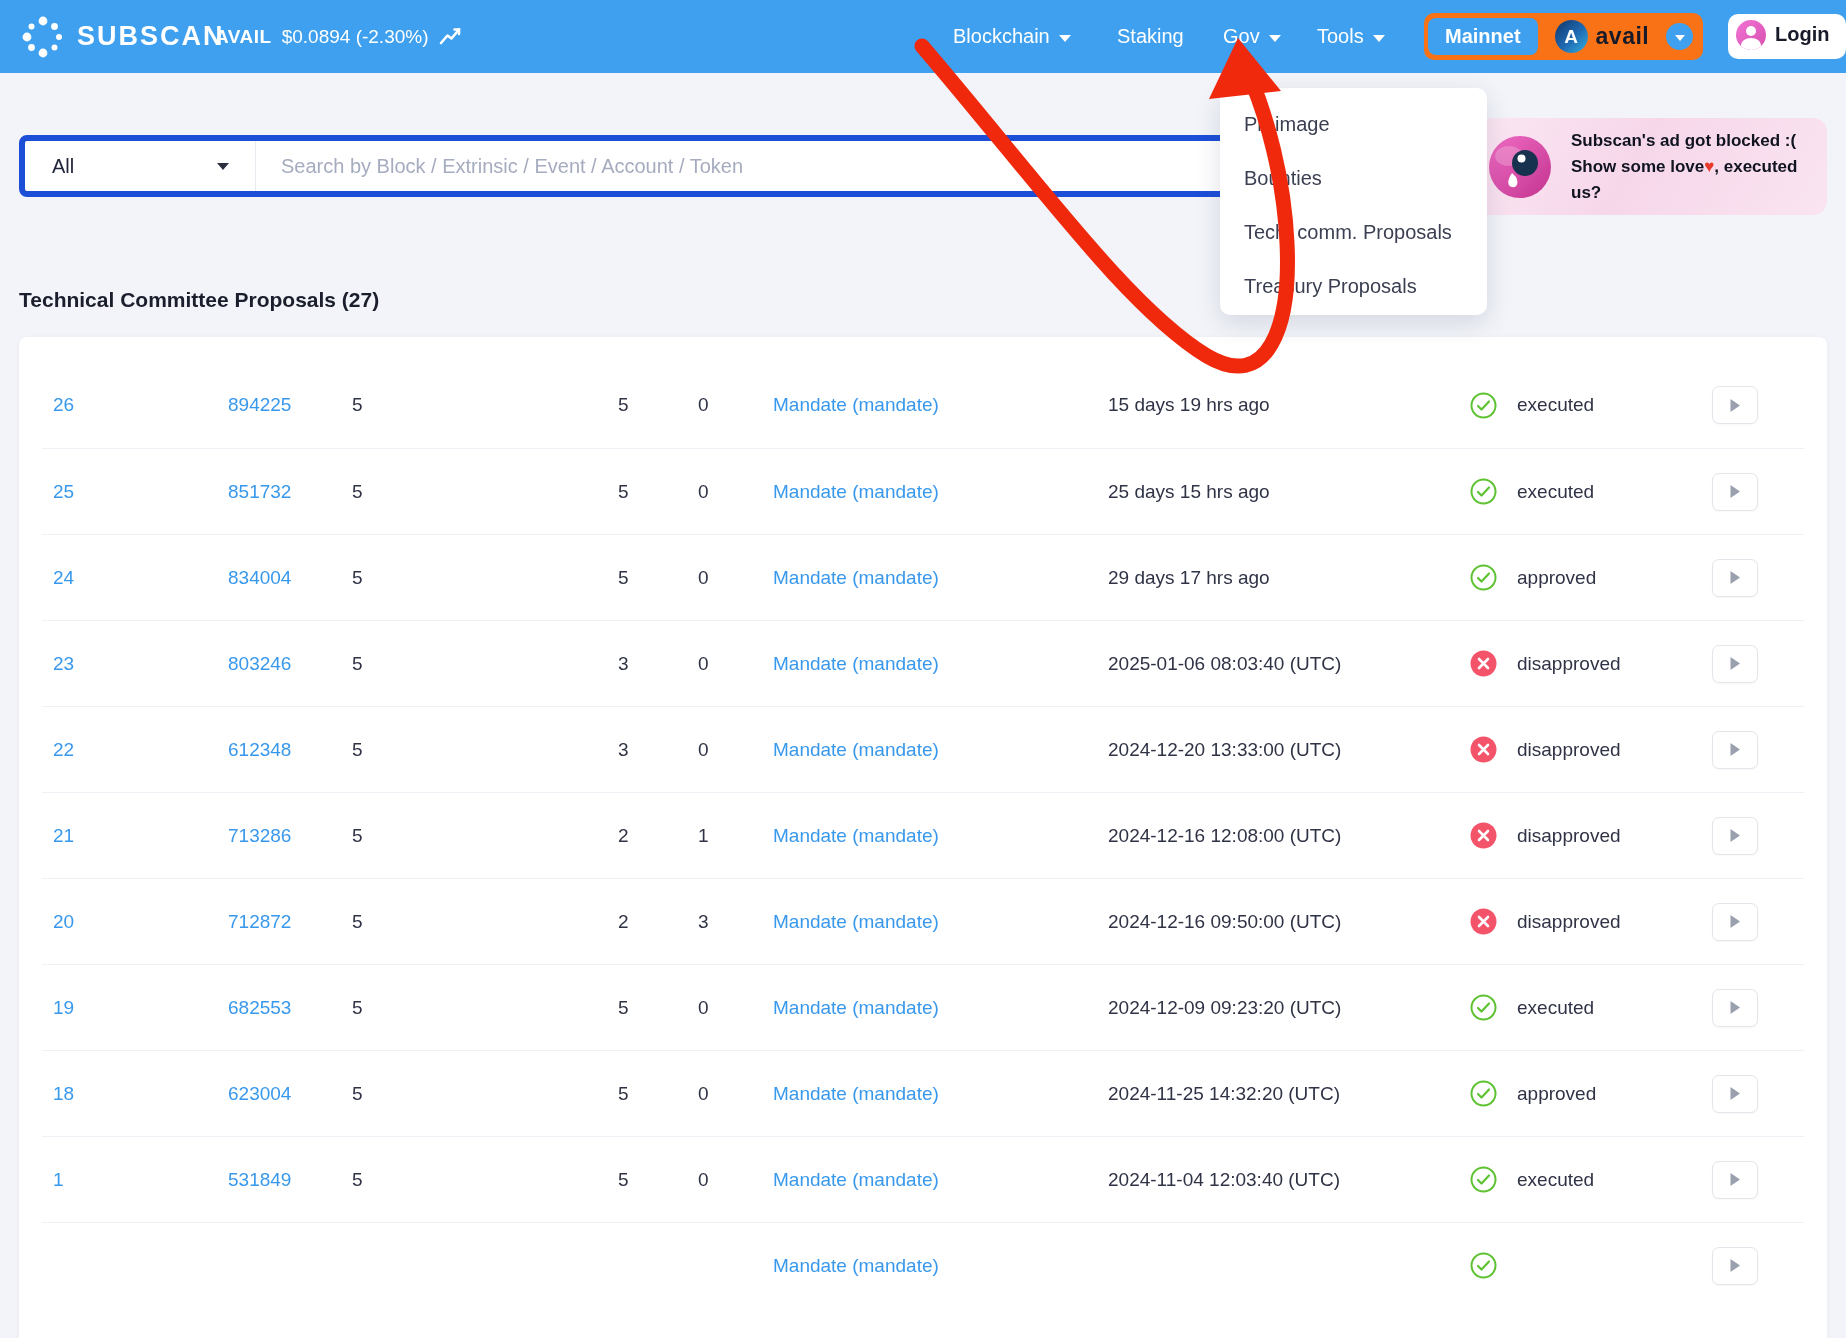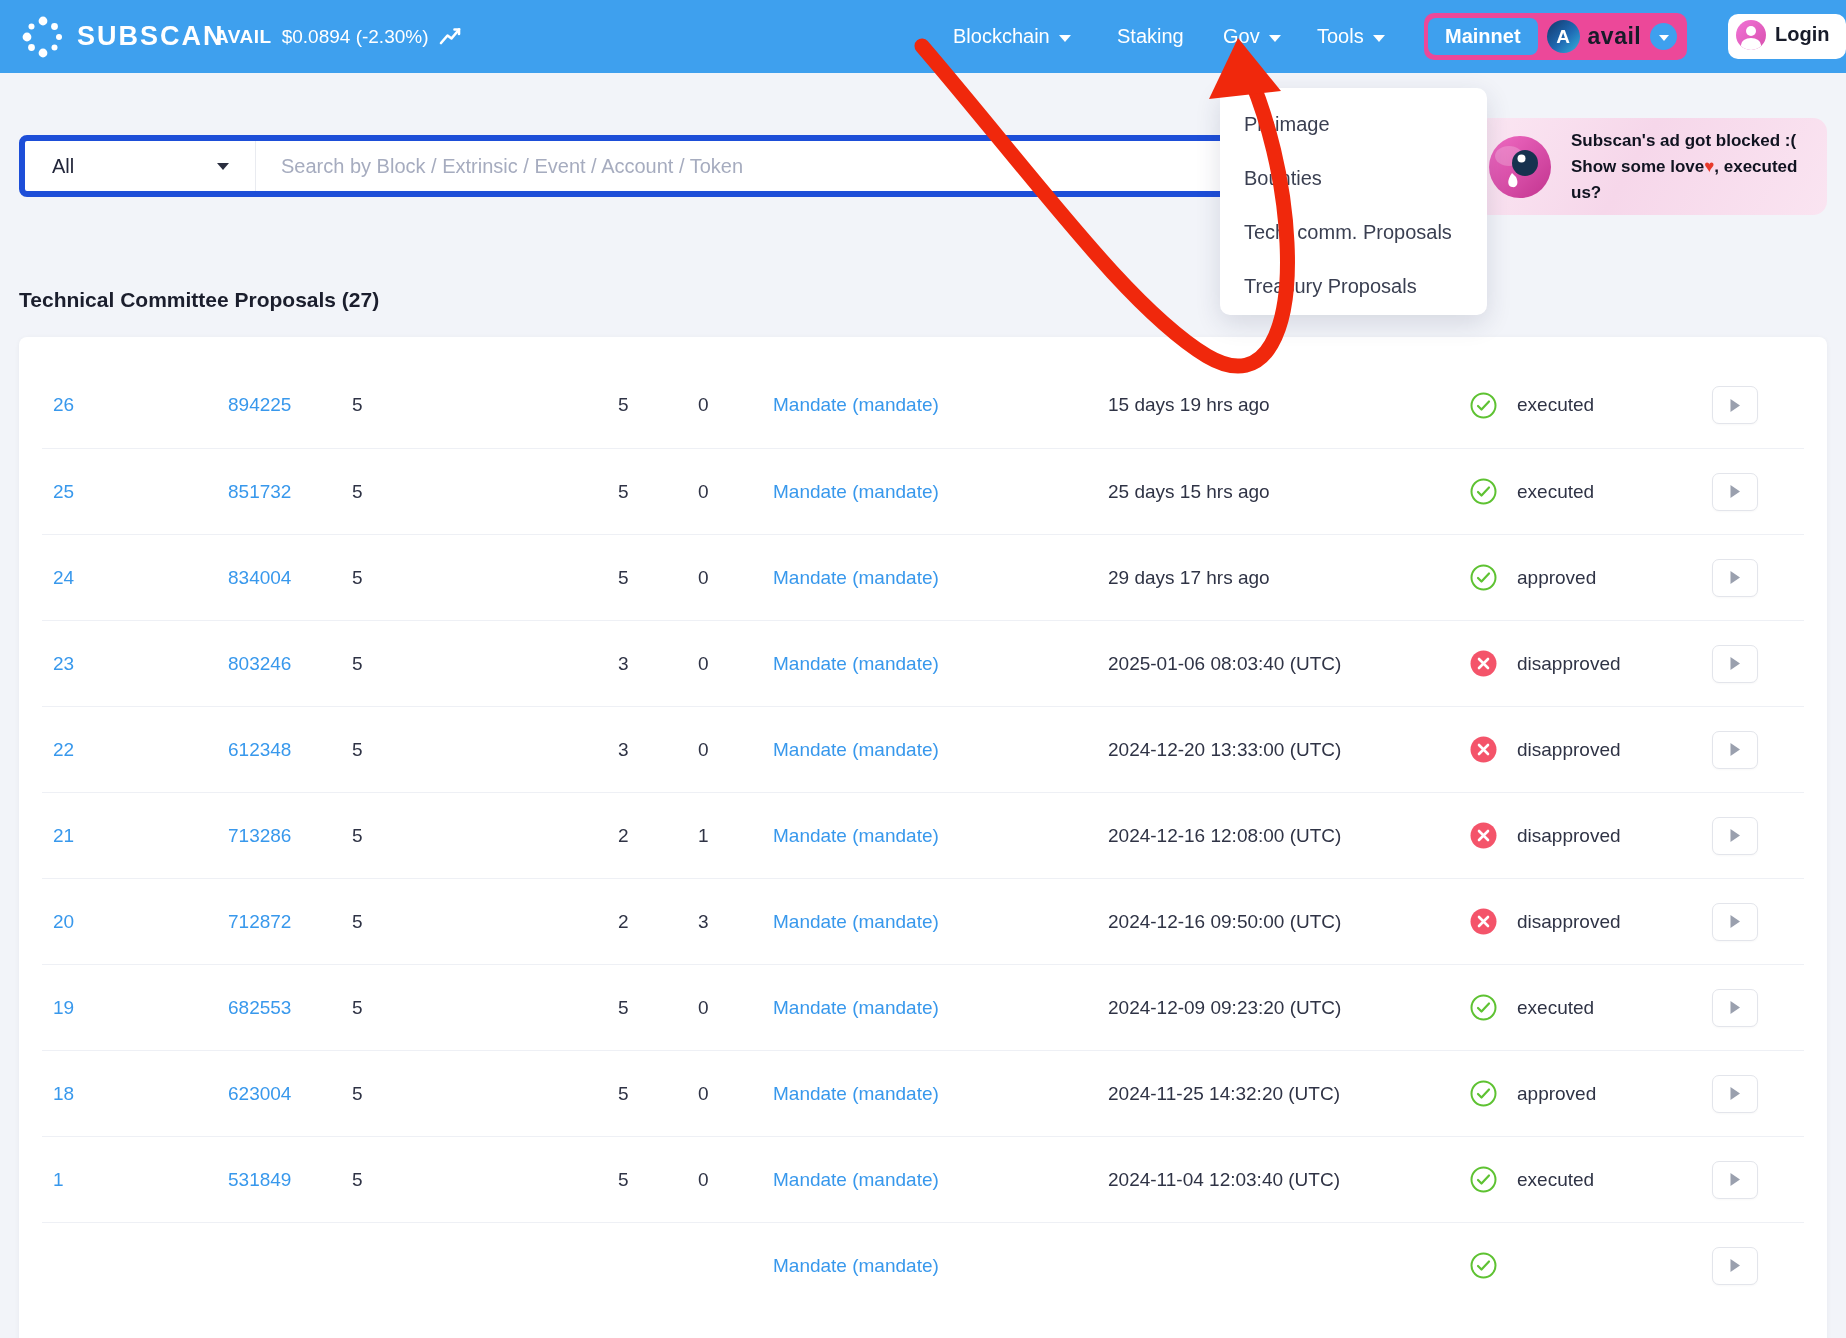--- a/index.html
+++ b/index.html
@@ -18,22 +18,22 @@
     background:#3EA0EE; z-index:10;
   }
   .brand { position:absolute; left:22px; top:0; height:73px; display:flex; align-items:center; gap:13px; }
   .brand-name { color:#fff; font-size:27px; font-weight:bold; letter-spacing:2px; }
   .price-wrap { position:absolute; left:215px; top:0; height:73px; display:flex; align-items:center; gap:10px; color:#fff; }
   .price-token { font-weight:bold; font-size:19px; letter-spacing:.5px; }
   .price-value { font-size:19px; }
   .nav-item { position:absolute; top:0; height:73px; display:flex; align-items:center; color:#fff; font-size:20px; cursor:pointer; }
   .caret-down { width:0; height:0; border-left:6px solid transparent; border-right:6px solid transparent; border-top:7px solid #fff; margin-left:9px; margin-top:3px; }
   .net-switch {
-    position:absolute; left:1424px; top:13px; height:47px; background:#ec4899; border-radius:10px;
-    display:flex; align-items:center; padding:4px 10px 4px 4px; gap:9px;
+    position:absolute; left:1424px; top:13px; height:47px; background:#f97316; border-radius:10px;
+    display:flex; align-items:center; padding:4px 10px 4px 4px; gap:17px;
   }
   .net-pill { background:#3EA0EE; color:#fff; font-weight:bold; font-size:20px; border-radius:8px; padding:7px 17px; }
   .net-token { display:flex; align-items:center; gap:8px; }
   .avail-logo { width:33px; height:33px; border-radius:50%; background:linear-gradient(135deg,#143F77 10%,#1F6BB4 55%,#35B2DD 100%);
     color:#fff; font-weight:bold; font-size:19px; display:flex; align-items:center; justify-content:center; }
   .net-name { font-size:23px; font-weight:bold; color:#171B29; letter-spacing:.5px; }
   .net-caret-circle { width:27px; height:27px; border-radius:50%; background:#3EA0EE; display:flex; align-items:center; justify-content:center; }
   .net-caret-circle .caret-down { border-left-width:5px; border-right-width:5px; border-top-width:6px; margin:2px 0 0 0; }
   .login-btn {
     position:absolute; left:1728px; top:14px; height:45px; background:#fff; border-radius:10px;

